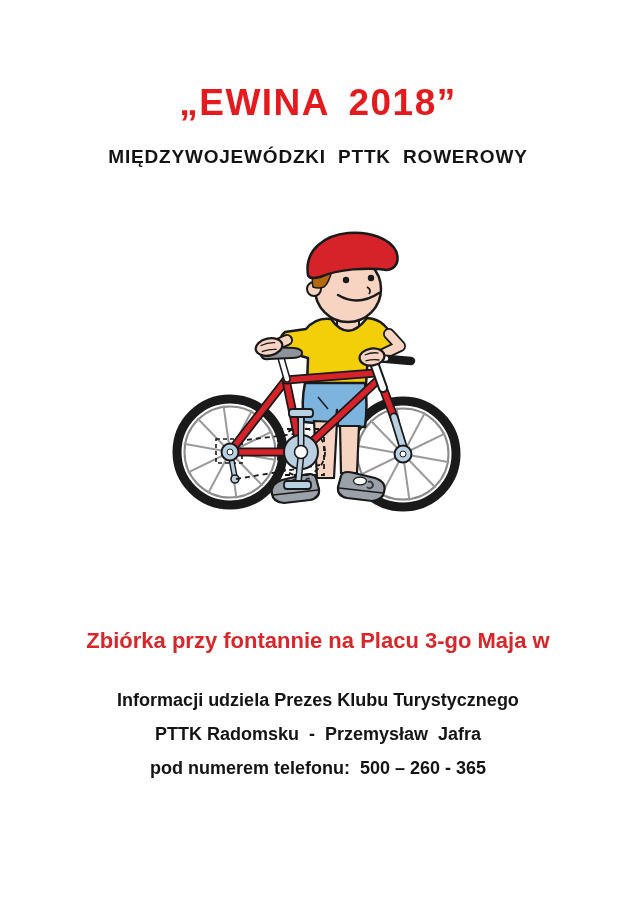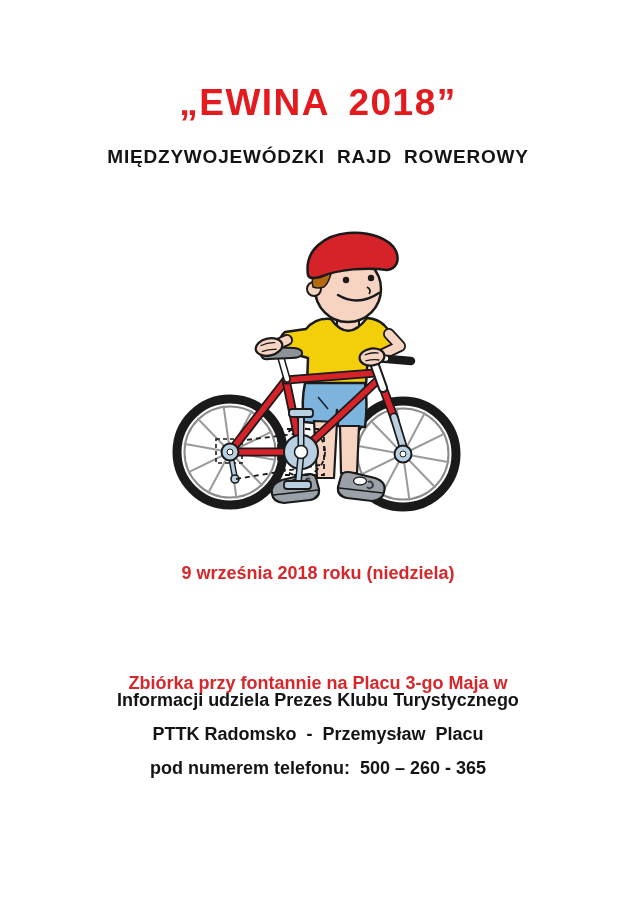--- a/index.html
+++ b/index.html
@@ -7,33 +7,33 @@
     position:relative;width:636px;height:900px;margin:12px auto;
     background:var(--background,#fff);
     font-family:Liberation Sans, sans-serif;
     overflow:hidden;
   }
   .line{position:absolute;left:0;right:0;text-align:center;font-weight:bold;white-space:pre-wrap;}
   .title{top:70px;font-size:37px;letter-spacing:1.5px;word-spacing:8px;color:var(--title-red,#e31b1e);}
   .subtitle{top:134px;font-size:19px;letter-spacing:0.8px;color:var(--text-black,#141414);}
   .illustration{position:absolute;top:215px;left:168px;width:300px;height:300px;}
   .date-line{top:551px;font-size:18px;color:var(--body-red,#d7272b);}
-  .meeting{top:606px;font-size:18px;line-height:26px;color:var(--body-red,#d7272b);}
+  .meeting{top:564px;font-size:22px;line-height:26px;color:var(--body-red,#d7272b);}
   .contact{font-size:18px;color:var(--text-black,#141414);}
   .contact-1{top:678px;}
   .contact-2{top:712px;}
   .contact-3{top:746px;}
 </style>
 </head>
 <body>
 
 <div class="page">
 
   <div class="line title">„EWINA 2018”</div>
-  <div class="line subtitle">MIĘDZYWOJEWÓDZKI  RAJD  ROWEROWY</div>
+  <div class="line subtitle">MIĘDZYWOJEWÓDZKI  PTTK  ROWEROWY</div>
 
   <svg class="illustration" viewBox="0 0 300 300" aria-hidden="true">
 
     <g>
       <circle cx="62" cy="225" r="53" fill="none" stroke="var(--il-outline)" stroke-width="9"></circle>
       <circle cx="62" cy="225" r="45.5" fill="none" stroke="var(--il-rim)" stroke-width="2"></circle>
       <g stroke="var(--il-spokes)" stroke-width="2">
         <line x1="62" y1="225" x2="108" y2="233"></line>
           <line x1="62" y1="225" x2="94.6" y2="258.8"></line>
         <line x1="62" y1="225" x2="68.5" y2="271.5"></line>
@@ -161,23 +161,22 @@
         <ellipse cx="101" cy="120" rx="13.5" ry="8.5" fill="var(--il-skin)" stroke="var(--il-outline)" stroke-width="2.2"></ellipse>
         <path d="M93,117 q8,-2 15,0 M93,123 q9,-1 15,1" fill="none" stroke="var(--il-outline)" stroke-width="1.3"></path>
       </g>
       <g transform="rotate(-8 204 130)">
         <ellipse cx="204" cy="130" rx="12.5" ry="8.5" fill="var(--il-skin)" stroke="var(--il-outline)" stroke-width="2.2"></ellipse>
         <path d="M197,127 q8,-2 14,0 M197,133 q8,-1 14,1" fill="none" stroke="var(--il-outline)" stroke-width="1.3"></path>
       </g>
     </g>
   </svg>
 
-  <div class="line date-line">9 września 2018 roku (niedziela)</div>
 
   <div class="line meeting">
     <div>Zbiórka przy fontannie na Placu 3-go Maja w</div>
   </div>
 
   <div class="line contact contact-1">Informacji udziela Prezes Klubu Turystycznego</div>
-  <div class="line contact contact-2">PTTK Radomsko  -  Przemysław  Placu</div>
+  <div class="line contact contact-2">PTTK Radomsku  -  Przemysław  Jafra</div>
   <div class="line contact contact-3">pod numerem telefonu:  500 – 260 - 365</div>
 
 </div>
 
 </body></html>

